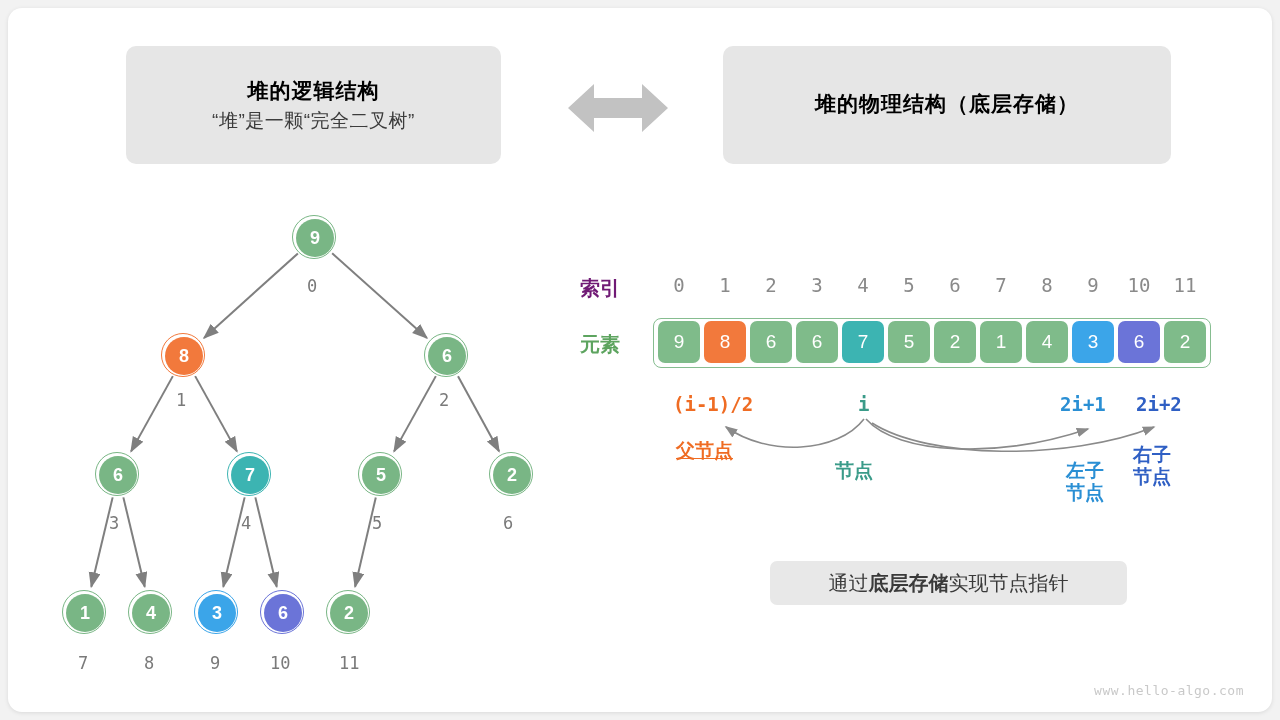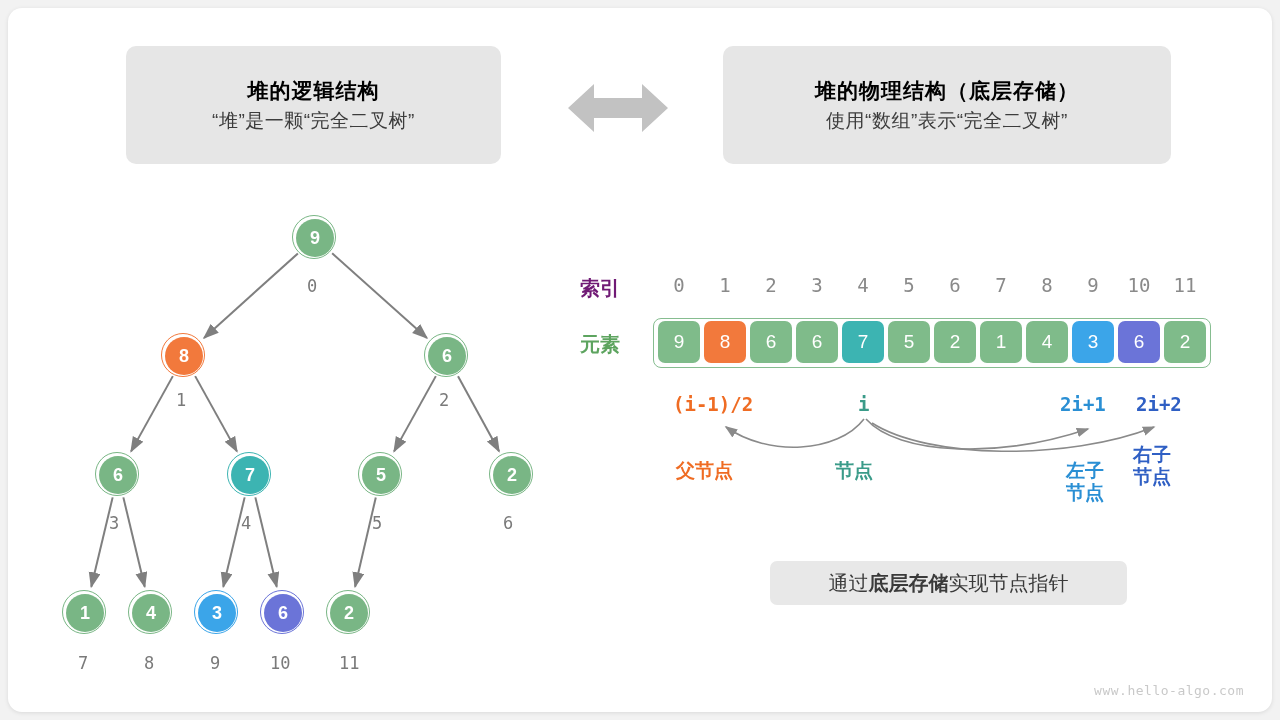--- a/index.html
+++ b/index.html
@@ -137,21 +137,21 @@
   .c-parent { color: #ef6c23; text-align: center; }
   .c-node   { color: #3a9b89; }
   .c-left   { color: #2a8fd4; }
   .c-right  { color: #2f5fc4; }
 
   #f-parent { left: 665px; top: 385px; }
   #f-node   { left: 850px; top: 385px; }
   #f-left   { left: 1052px; top: 385px; text-align: center; }
   #f-right  { left: 1128px; top: 385px; }
 
-  #r-parent { left: 668px; top: 452px; }
+  #r-parent { left: 668px; top: 432px; text-decoration: underline; }
   #r-node   { left: 827px; top: 452px; }
   #r-left   { left: 1058px; top: 452px; }
   #r-right  { left: 1125px; top: 436px; }
 
   
   #caption {
     position: absolute;
     left: 762px; top: 553px;
     width: 357px; height: 44px;
     background: #e8e8e8;
@@ -179,21 +179,20 @@
     <div class="hdr-title">堆的逻辑结构</div>
     <div class="hdr-sub">“堆”是一颗“完全二叉树”</div>
   </div>
 
   <svg id="swap-arrow" width="100" height="56" viewBox="0 0 100 56">
     <path d="M0 28 L26 4 L26 18 L74 18 L74 4 L100 28 L74 52 L74 38 L26 38 L26 52 Z" fill="#c2c2c2"></path>
   </svg>
 
   <div id="hdr-right" class="hdr-box">
     <div class="hdr-title">堆的物理结构（底层存储）</div>
-    <div class="hdr-sub">使用“数组”表示“完全二叉树”</div>
   </div>
 
   <div id="tree">
     <svg id="tree-edges" width="580" height="500" style="position:absolute;left:0;top:0;">
       <defs>
         <marker id="ah" markerWidth="9" markerHeight="9" refX="7.2" refY="3" orient="auto">
           <path d="M0,0 L8,3 L0,6 z" fill="#7f7f7f"></path>
         </marker>
       </defs>
       <g id="edge-group" stroke="#7f7f7f" stroke-width="2" fill="none" marker-end="url(#ah)">

